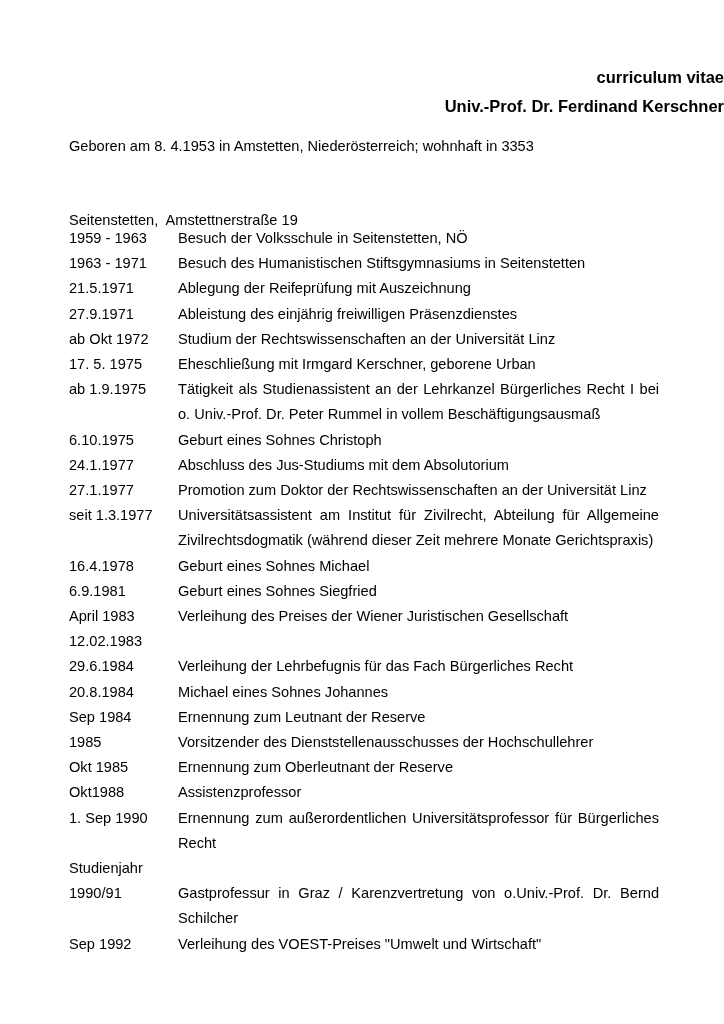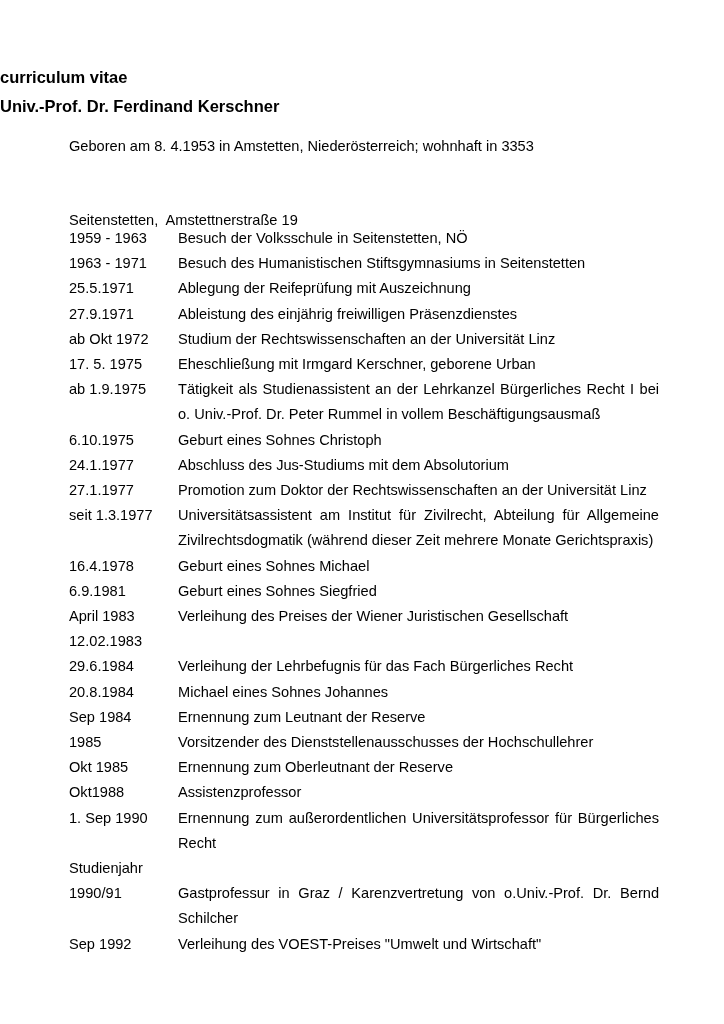--- a/index.html
+++ b/index.html
@@ -21,21 +21,21 @@
       left: 0;
       top: 0;
       width: 724px;
       height: 1024px;
       background: #ffffff;
     }
     .title {
       position: absolute;
       left: 0;
       width: 724px;
-      text-align: left;
+      text-align: right;
       font-weight: bold;
       font-size: 16.5px;
     }
     .title-1 { top: 68px; }
     .title-2 { top: 97px; }
     .intro {
       position: absolute;
       left: 69px;
       width: 590px;
       line-height: 25.5px;
@@ -77,21 +77,21 @@
   <div class="entries">
     <div class="row">
         <div class="date">1959 - 1963</div>
         <div class="desc">Besuch der Volksschule in Seitenstetten, NÖ</div>
       </div>
     <div class="row">
         <div class="date">1963 - 1971</div>
         <div class="desc">Besuch des Humanistischen Stiftsgymnasiums in Seitenstetten</div>
       </div>
     <div class="row">
-        <div class="date">25.5.1971</div>
+        <div class="date">21.5.1971</div>
         <div class="desc">Ablegung der Reifeprüfung mit Auszeichnung</div>
       </div>
     <div class="row">
         <div class="date">27.9.1971</div>
         <div class="desc">Ableistung des einjährig freiwilligen Präsenzdienstes</div>
       </div>
     <div class="row">
         <div class="date">ab Okt 1972</div>
         <div class="desc">Studium der Rechtswissenschaften an der Universität Linz</div>
       </div>

